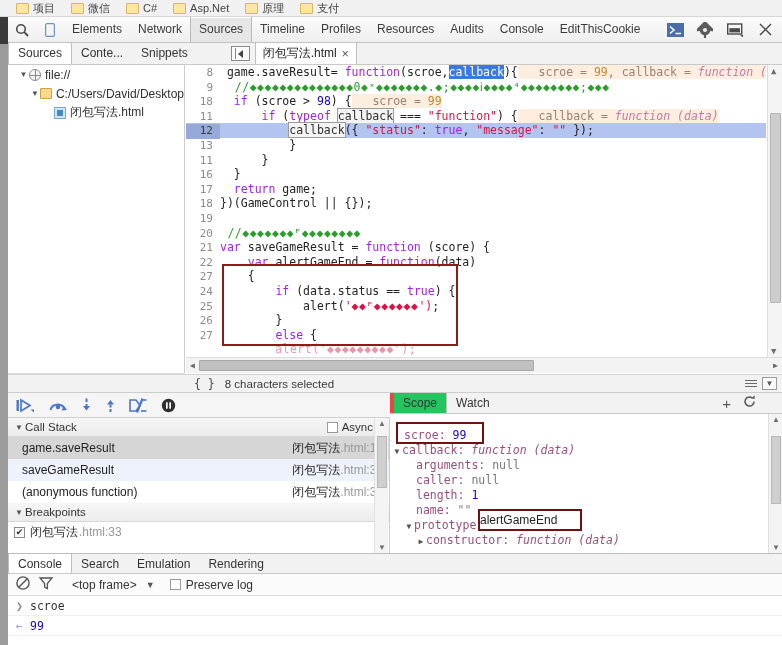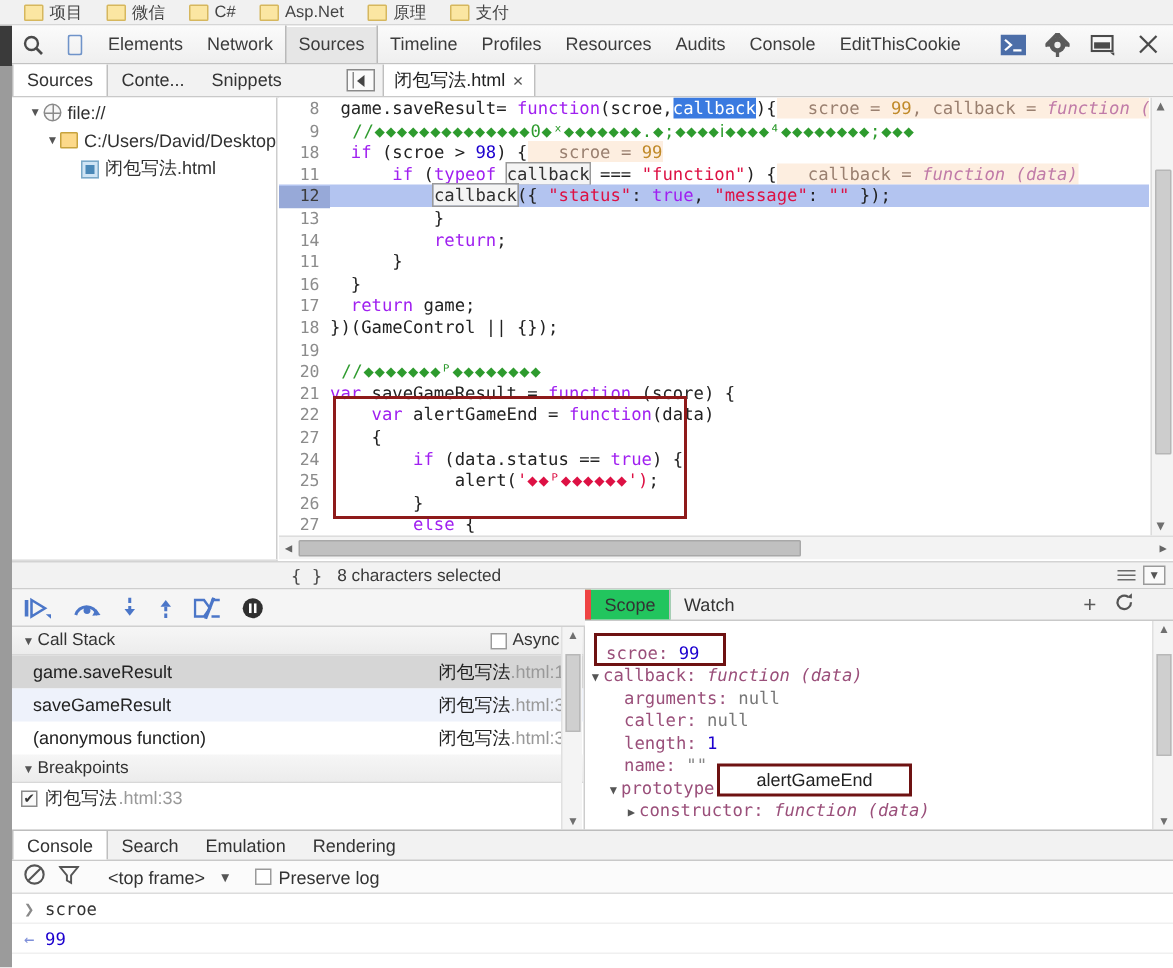--- a/index.html
+++ b/index.html
@@ -275,21 +275,21 @@
   .sc-val-fn { color: #9a4f7a; font-style: italic; }
   .sc-val-str { color: #888; }
   .sc-plus { font-size: 15px; color: #5a5a5a; }
 
   .scope-vscroll { position:absolute; right:0; top:21px; width:14px; height:139px; background:#f4f4f4;border-left:1px solid #e0e0e0;}
   .scope-vscroll .vthumb{position:absolute;left:2px;top:22px;width:10px;height:68px;background:#cfcfcf;border:1px solid #b8b8b8;}
   .scope-vscroll .vup,.scope-vscroll .vdn{position:absolute;left:3px;font-size:8px;color:#6f6f6f;}
   .scope-vscroll .vup{top:1px;} .scope-vscroll .vdn{bottom:1px;}
 
   .redbox2 { position:absolute; left:6px; top:8px; width:88px; height:22px; border:2px solid #6e1212; }
-  .redbox3 { position:absolute; left:88px; top:95px; width:130px; height:22px; border:2px solid #6e1212; background:#fff; display:flex;align-items:center;justify-content:center;color:#222;font-family:"Liberation Sans",sans-serif;font-size:12px;}
+  .redbox3 { position:absolute; left:88px; top:95px; width:104px; height:22px; border:2px solid #6e1212; background:#fff; display:flex;align-items:center;justify-content:flex-start;color:#222;font-family:"Liberation Sans",sans-serif;font-size:12px;}
 
   
   .drawer-tabs {
     position: absolute; left: 8px; top: 553px; width: 774px; height: 21px;
     background: #f2f2f2; border-top: 1px solid #bdbdbd; border-bottom: 1px solid #c9c9c9;
     display: flex; align-items: stretch;
   }
   .dw-tab { padding: 0 9px; line-height: 20px; font-size: 12px; color: #333; }
   .dw-tab.sel { background: #fff; border-left: 1px solid #bfbfbf; border-right: 1px solid #bfbfbf; }
 
@@ -451,21 +451,20 @@
       <div class="line"><span class="gut">9</span><span class="code garble">  //◆◆◆◆◆◆◆◆◆◆◆◆◆◆0◆ˣ◆◆◆◆◆◆◆.◆;◆◆◆◆ⅰ◆◆◆◆⁴◆◆◆◆◆◆◆◆;◆◆◆</span></div>
 
       <div class="line"><span class="gut">18</span><span class="code">  <span class="kw">if</span><span class="plain"> (scroe &gt; </span><span class="num">98</span><span class="plain">) {</span><span class="hint">   scroe = <span class="num">99</span></span></span></div>
 
       <div class="line"><span class="gut">11</span><span class="code">      <span class="kw">if</span><span class="plain"> (</span><span class="kw">typeof</span><span class="plain"> </span><span class="box-token">callback</span><span class="plain"> === </span><span class="str">"function"</span><span class="plain">) {</span><span class="hint">   callback = <span class="fn">function (data)</span></span></span></div>
 
       <div class="line hl"><span class="gut">12</span><span class="code">          <span class="box-token">callback</span><span class="plain">({ </span><span class="str">"status"</span><span class="plain">: </span><span class="kw">true</span><span class="plain">, </span><span class="str">"message"</span><span class="plain">: </span><span class="str">""</span><span class="plain"> });</span></span></div>
 
       <div class="line"><span class="gut">13</span><span class="code plain">          }</span></div>
 
-      <div class="line"><span class="gut">14</span><span class="code">          <span class="kw">return</span><span class="plain">;</span></span></div>
 
       <div class="line"><span class="gut">11</span><span class="code plain">      }</span></div>
 
       <div class="line"><span class="gut">16</span><span class="code plain">  }</span></div>
 
       <div class="line"><span class="gut">17</span><span class="code">  <span class="kw">return</span><span class="plain"> game;</span></span></div>
 
       <div class="line"><span class="gut">18</span><span class="code plain">})(GameControl || {});</span></div>
 
       <div class="line"><span class="gut">19</span><span class="code"></span></div>

